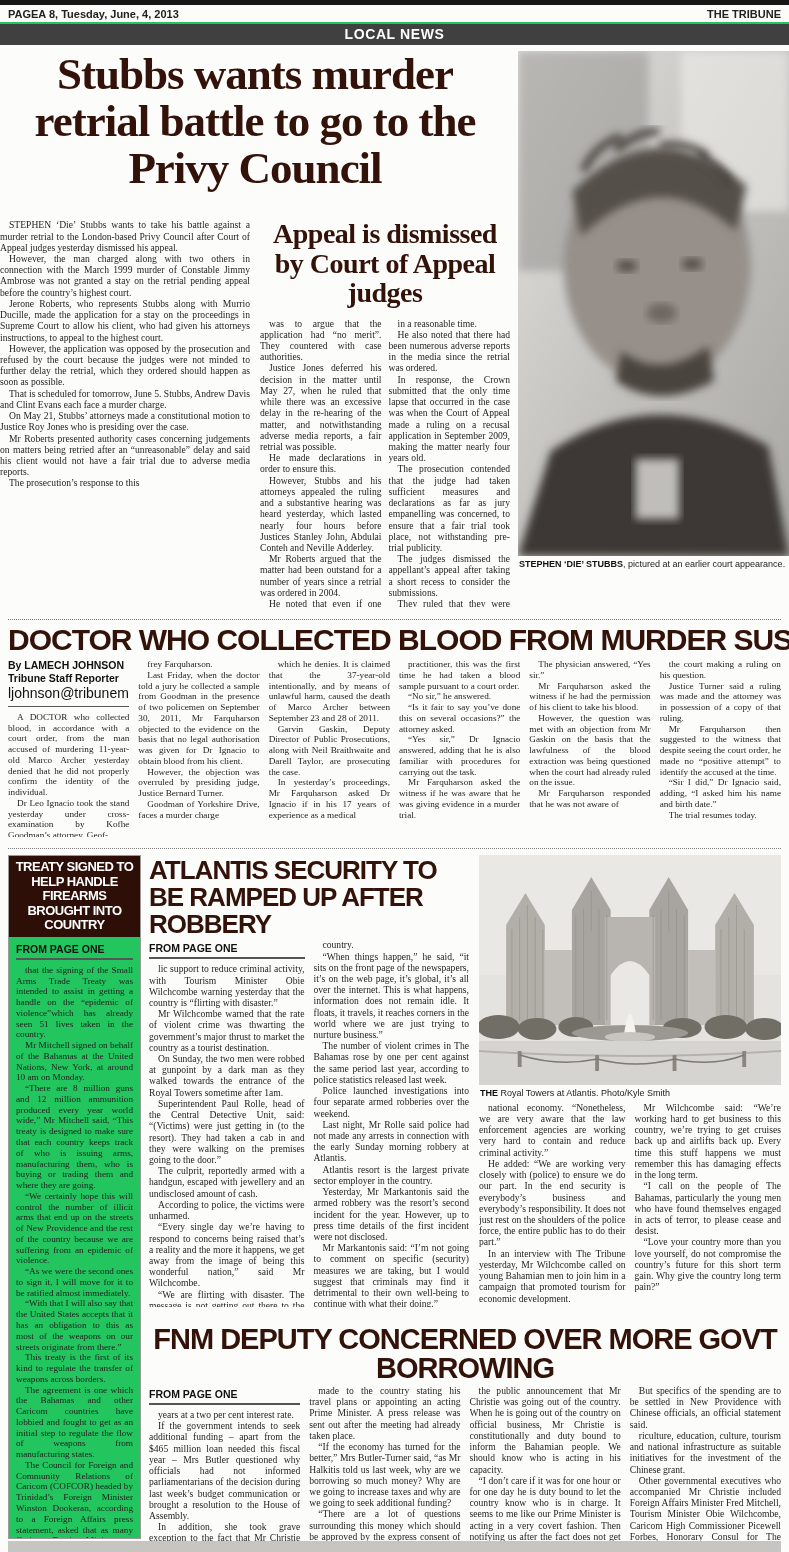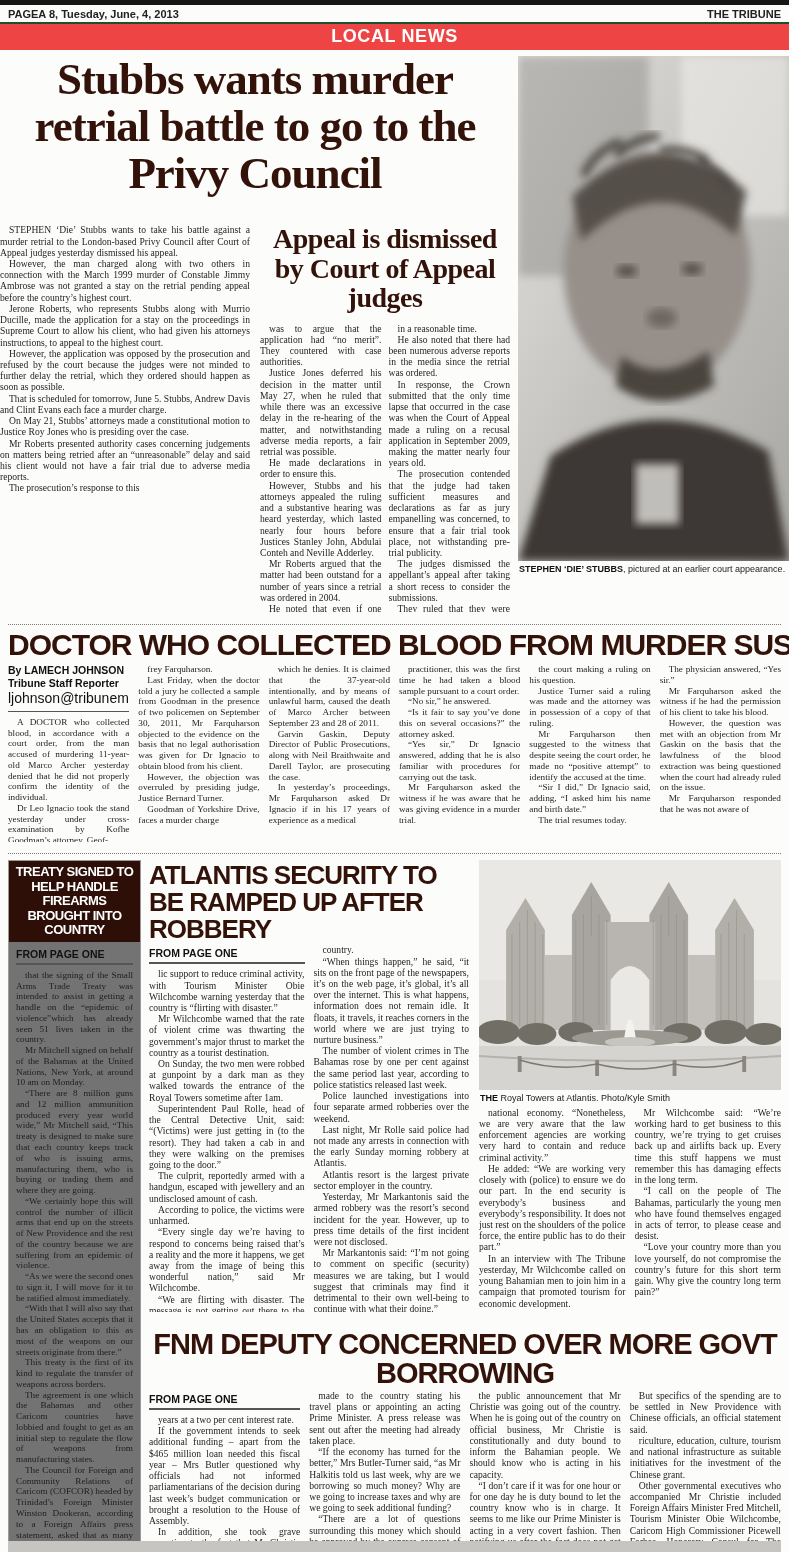--- a/index.html
+++ b/index.html
@@ -5,26 +5,26 @@
   * { margin:0; padding:0; box-sizing:border-box; }
   html,body { background:#777; }
   .page {
     width:789px; height:1552px; margin:0 auto; position:relative; overflow:hidden;
     background:#fcfcfa; color:#1e1e1e;
     font-family:"Liberation Serif", serif;
   }
   .topstrip { height:5px; background:#161616; }
   .masthead {
     display:flex; justify-content:space-between; align-items:center;
-    padding:3px 8px 2px; border-bottom:2px solid #14532d;
+    padding:3px 8px 2px; border-bottom:2px solid #22c55e;
     font-family:"Liberation Sans", sans-serif; font-weight:bold; font-size:11px; color:#222;
   }
   .banner {
-    background:#ef4444; color:#fff; text-align:center;
-    font-family:"Liberation Sans", sans-serif; font-weight:bold; font-size:18px;
+    background:#404040; color:#fff; text-align:center;
+    font-family:"Liberation Sans", sans-serif; font-weight:bold; font-size:14px;
     padding:2px 0 3px; letter-spacing:.6px;
   }
   .cond { font-family:"Liberation Sans", sans-serif; font-weight:bold; font-stretch:condensed; letter-spacing:-1px; color:#33120a; }
   .dotted { border-top:1px dotted #777; margin:2px 8px; }
 
   
   .s1 { display:flex; gap:8px; padding:6px 0 0; height:572px; overflow:hidden; }
   .s1-left { width:510px; }
   .h1 {
     font-size:45px; line-height:1.04; font-weight:bold; color:#33120a;
@@ -57,21 +57,21 @@
   .h2-doc { font-size:30px; line-height:1; white-space:nowrap; margin:0 0 4px; }
   .s2-cols { display:flex; gap:9px; height:178px; overflow:hidden; }
   .byline {
     font-family:"Liberation Sans", sans-serif; font-size:10.5px; font-weight:bold; line-height:1.25;
     border-bottom:1.5px solid #555; padding-bottom:3px; margin-bottom:5px; color:#111;
   }
   .byline .email { font-weight:normal; font-size:14px; }
 
   
   .s3 { display:flex; gap:8px; padding:4px 8px 0; height:692px; overflow:hidden; }
-  .treaty { width:133px; flex:none; border:1px solid #9a9a98; height:684px; overflow:hidden; background:#737373; }
+  .treaty { width:133px; flex:none; border:1px solid #9a9a98; height:684px; overflow:hidden; background:#22c55e; }
   .treaty-head {
     background:#2d0f08; color:#fff; text-align:center;
     font-family:"Liberation Sans", sans-serif; font-weight:bold; font-size:13px;
     line-height:1.12; letter-spacing:-.5px; padding:4px 2px;
   }
   .frompage {
     font-family:"Liberation Sans", sans-serif; font-weight:bold; font-size:10.5px; color:#111;
     border-bottom:2px solid #555; padding:3px 0 3px; margin:3px 0 5px;
   }
   .treaty-inner { padding:0 7px; }
@@ -202,31 +202,31 @@
           <p>In yesterday’s proceedings, Mr Farquharson asked Dr Ignacio if in his 17 years of experience as a medical</p>
         </div>
       <div class="col">
           <p>practitioner, this was the first time he had taken a blood sample pursuant to a court order.</p>
           <p>“No sir,” he answered.</p>
           <p>“Is it fair to say you’ve done this on several occasions?” the attorney asked.</p>
           <p>“Yes sir,” Dr Ignacio answered, adding that he is also familiar with procedures for carrying out the task.</p>
           <p>Mr Farquharson asked the witness if he was aware that he was giving evidence in a murder trial.</p>
         </div>
       <div class="col">
+          <p>The physician answered, “Yes sir.”</p>
+          <p>Mr Farquharson asked the witness if he had the permission of his client to take his blood.</p>
+          <p>However, the question was met with an objection from Mr Gaskin on the basis that the lawfulness of the blood extraction was being questioned when the court had already ruled on the issue.</p>
+          <p>Mr Farquharson responded that he was not aware of</p>
+        </div>
+      <div class="col">
           <p>the court making a ruling on his question.</p>
           <p>Justice Turner said a ruling was made and the attorney was in possession of a copy of that ruling.</p>
           <p>Mr Farquharson then suggested to the witness that despite seeing the court order, he made no “positive attempt” to identify the accused at the time.</p>
           <p>“Sir I did,” Dr Ignacio said, adding, “I asked him his name and birth date.”</p>
           <p>The trial resumes today.</p>
-        </div>
-      <div class="col">
-          <p>The physician answered, “Yes sir.”</p>
-          <p>Mr Farquharson asked the witness if he had the permission of his client to take his blood.</p>
-          <p>However, the question was met with an objection from Mr Gaskin on the basis that the lawfulness of the blood extraction was being questioned when the court had already ruled on the issue.</p>
-          <p>Mr Farquharson responded that he was not aware of</p>
         </div>
     </div>
   </div>
 
   <div class="dotted"></div>
 
   <div class="s3">
 
     <div class="treaty">
       <div class="treaty-head">TREATY SIGNED TO HELP HANDLE FIREARMS BROUGHT INTO COUNTRY</div>

